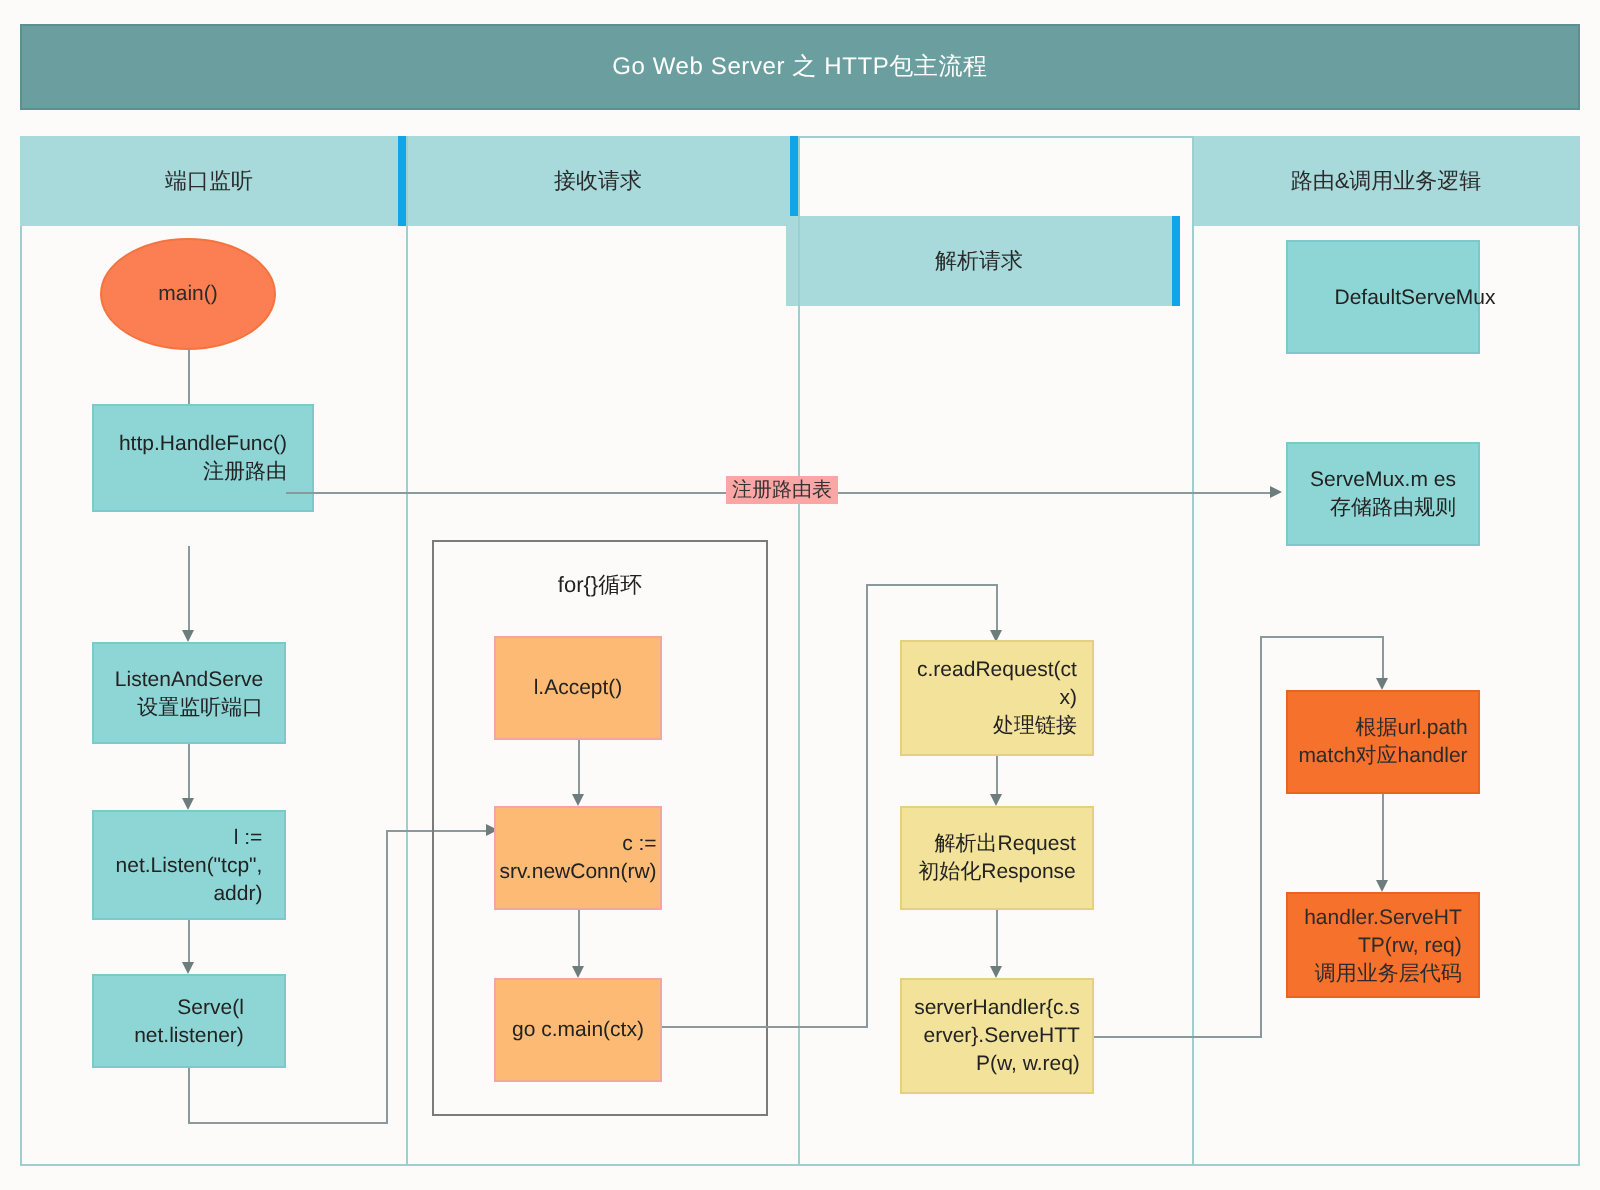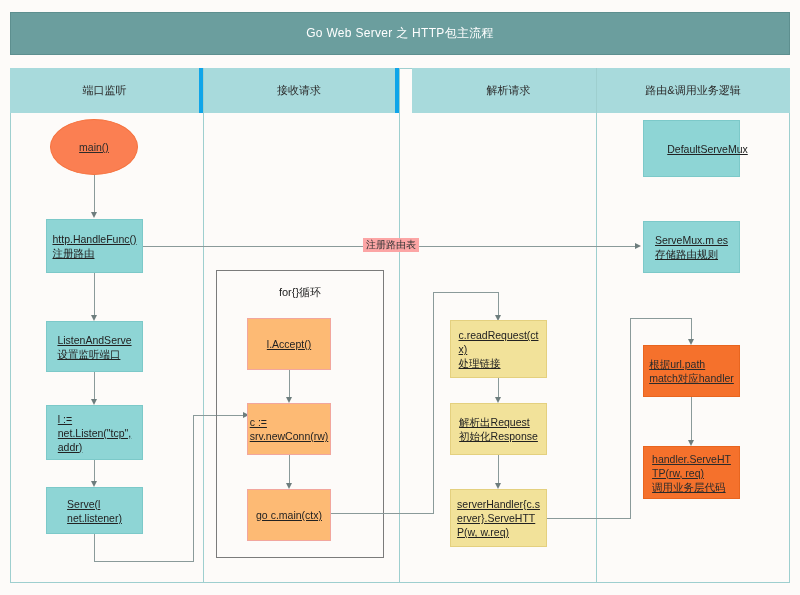--- a/index.html
+++ b/index.html
@@ -36,22 +36,22 @@
   }
   .lane-head.last{border-right:none;}
   .lane-div{
     position:absolute;top:68px;width:1px;height:515px;background:#9ecfcf;
   }
 
   
   .node{
     position:absolute;box-sizing:border-box;
     display:flex;align-items:center;justify-content:center;
-    text-align:left;font-size:10.5px;line-height:14px;
-    color:#222;padding:2px 4px;white-space:pre-line;text-decoration:underline;
+    text-align:right;font-size:10.5px;line-height:14px;
+    color:#222;padding:2px 4px;white-space:pre-line;
   }
   .n-teal{background:#8ed5d5;border:1px solid #7cc9c9;}
   .n-pink{background:#fdba74;border:1px solid #f2a69d;}
   .n-yellow{background:#f2e29a;border:1px solid #e4d07f;}
   .n-orange{background:#f5712c;border:1px solid #e8651f;color:#2b2b2b;}
   .n-ellipse{
     background:#fb7f52;border:1px solid #f5733f;border-radius:50%;
     color:#2b2b2b;
   }
   .group-box{
@@ -92,38 +92,38 @@
 
   <div class="lane-frame"></div>
 
   <div class="lane-header-row">
     <div class="lane-head" style="left:0px;width:193px;">
       <span>端口监听</span>
     </div>
     <div class="lane-head" style="left:193px;width:196px;">
       <span>接收请求</span>
     </div>
-    <div class="lane-head" style="left:402px;width:197px;">
+    <div class="lane-head" style="left:383px;width:197px;margin-top:40px;">
       <span>解析请求</span>
     </div>
     <div class="lane-head last" style="left:586px;width:194px;">
       <span>路由&amp;调用业务逻辑</span>
     </div>
   </div>
 
   <div class="lane-div" style="left:203px;"></div>
   <div class="lane-div" style="left:399px;"></div>
   <div class="lane-div" style="left:596px;"></div>
 
   <div class="node n-ellipse" style="left:50px;top:119px;width:88px;height:56px;">main()</div>
 
   <div class="ln lnv" style="left:94px;top:175px;height:38px;"></div>
   <div class="arrow-d" style="left:90.5px;top:212px;"></div>
 
-  <div class="node n-teal" style="left:46px;top:219px;width:97px;height:54px;">http.HandleFunc()
+  <div class="node n-teal" style="left:46px;top:202px;width:111px;height:54px;">http.HandleFunc()
 注册路由</div>
 
   <div class="ln lnv" style="left:94px;top:273px;height:43px;"></div>
   <div class="arrow-d" style="left:90.5px;top:315px;"></div>
 
   <div class="node n-teal" style="left:46px;top:321px;width:97px;height:51px;">ListenAndServe
 设置监听端口</div>
 
   <div class="ln lnv" style="left:94px;top:372px;height:28px;"></div>
   <div class="arrow-d" style="left:90.5px;top:399px;"></div>

